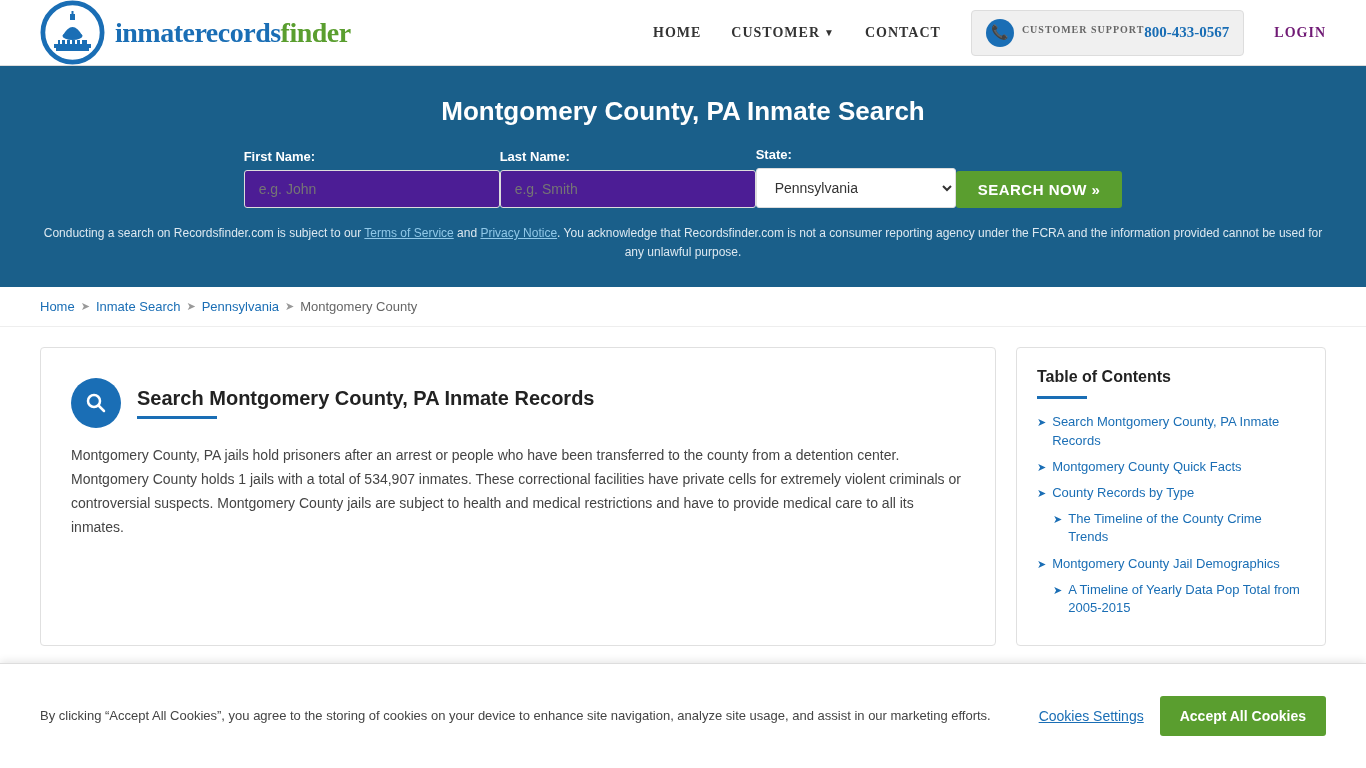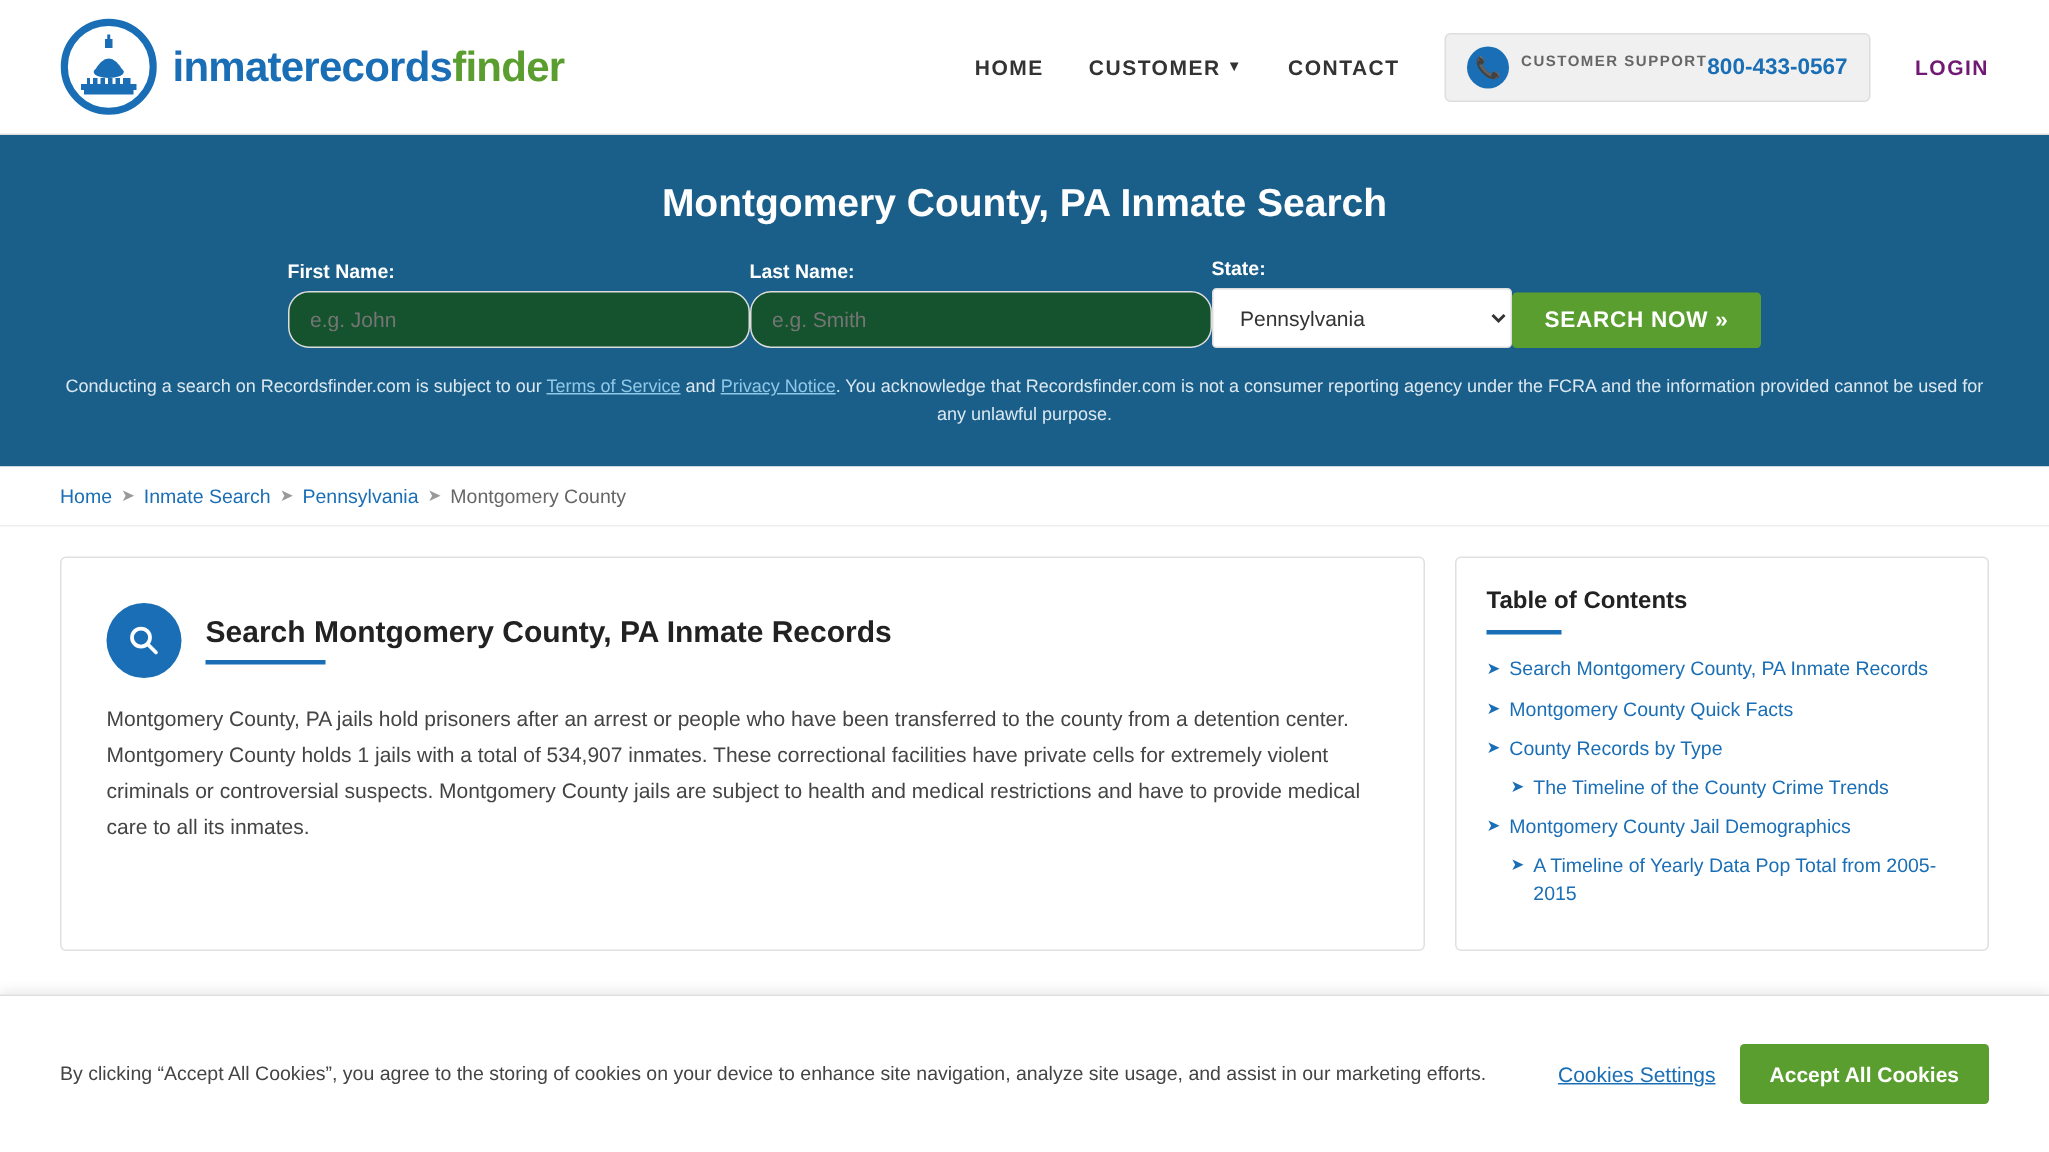--- a/index.html
+++ b/index.html
@@ -6,21 +6,22 @@
     body { font-family: Arial, sans-serif; font-size: 14px; color: #333; background: #fff; }
 
     
     .header {
       background: #fff;
       border-bottom: 1px solid #ddd;
       padding: 10px 40px;
       display: flex;
       align-items: center;
       justify-content: space-between;
-      height: 90px;
+      height: 66px;
+      font-family: Liberation Serif, serif;
     }
     .logo-area {
       display: flex;
       align-items: center;
       gap: 10px;
     }
     .logo-icon {
       width: 65px;
       height: 65px;
     }
@@ -129,27 +130,27 @@
       flex-direction: column;
       gap: 6px;
     }
     .form-label {
       font-size: 13px;
       color: #fff;
       font-weight: 600;
       text-align: left;
     }
     .form-input {
-      background: #14532d;
+      background: #4c1d95;
       border: 1px solid #ddd;
-      border-radius: 14px;
+      border-radius: 3px;
       padding: 10px 14px;
       font-size: 14px;
       color: #999;
-      width: 308px;
+      width: 256px;
       outline: none;
     }
     .state-select {
       background: #fff;
       border: 1px solid #ddd;
       border-radius: 3px;
       padding: 10px 14px;
       font-size: 14px;
       color: #333;
       width: 200px;
@@ -249,21 +250,21 @@
       margin-top: 6px;
     }
     .article-body {
       font-size: 14px;
       line-height: 1.7;
       color: #444;
     }
 
     
     .sidebar {
-      width: 356px;
+      width: 310px;
       flex-shrink: 0;
     }
     .toc-box {
       background: #fff;
       border: 1px solid #e0e0e0;
       border-radius: 4px;
       padding: 20px;
     }
     .toc-title {
       font-size: 16px;

